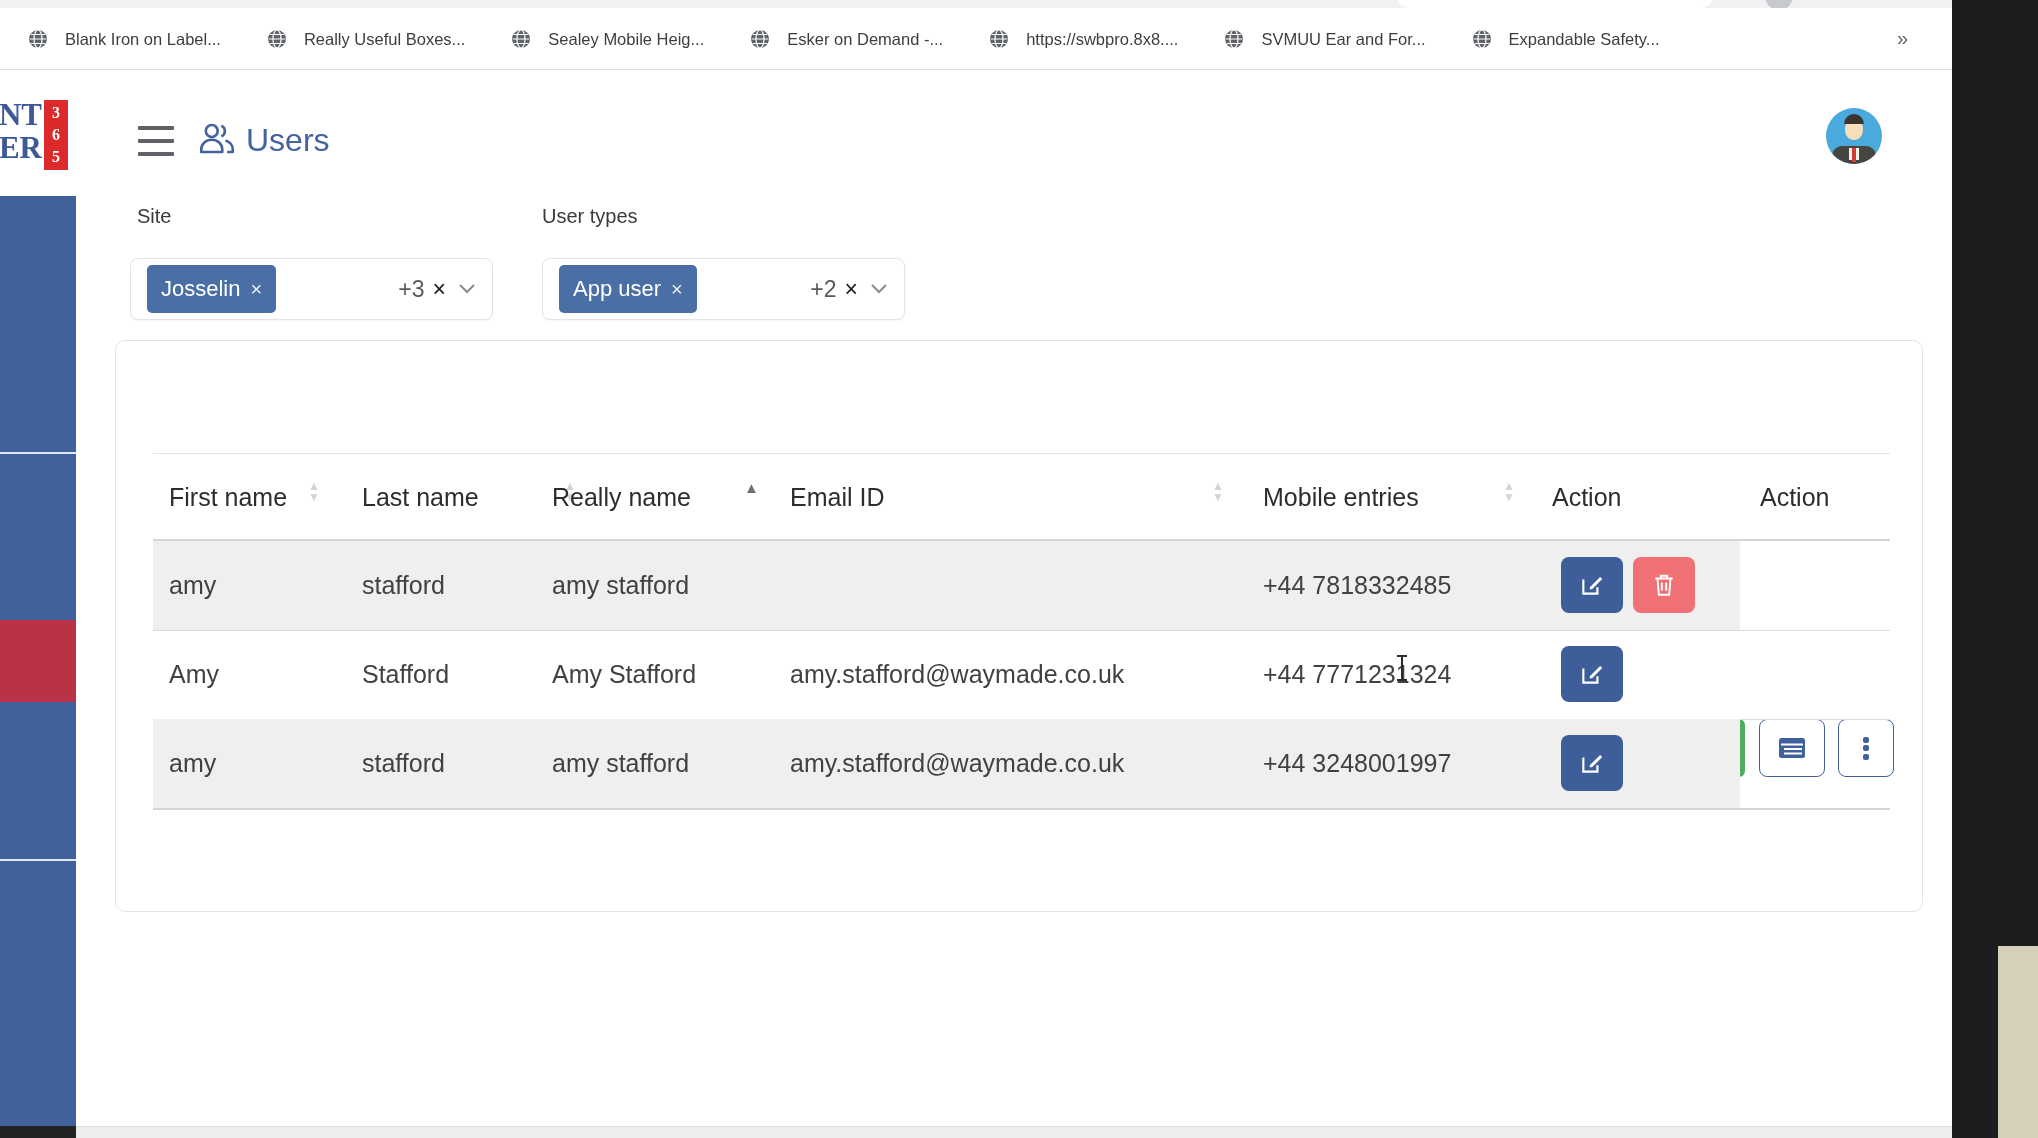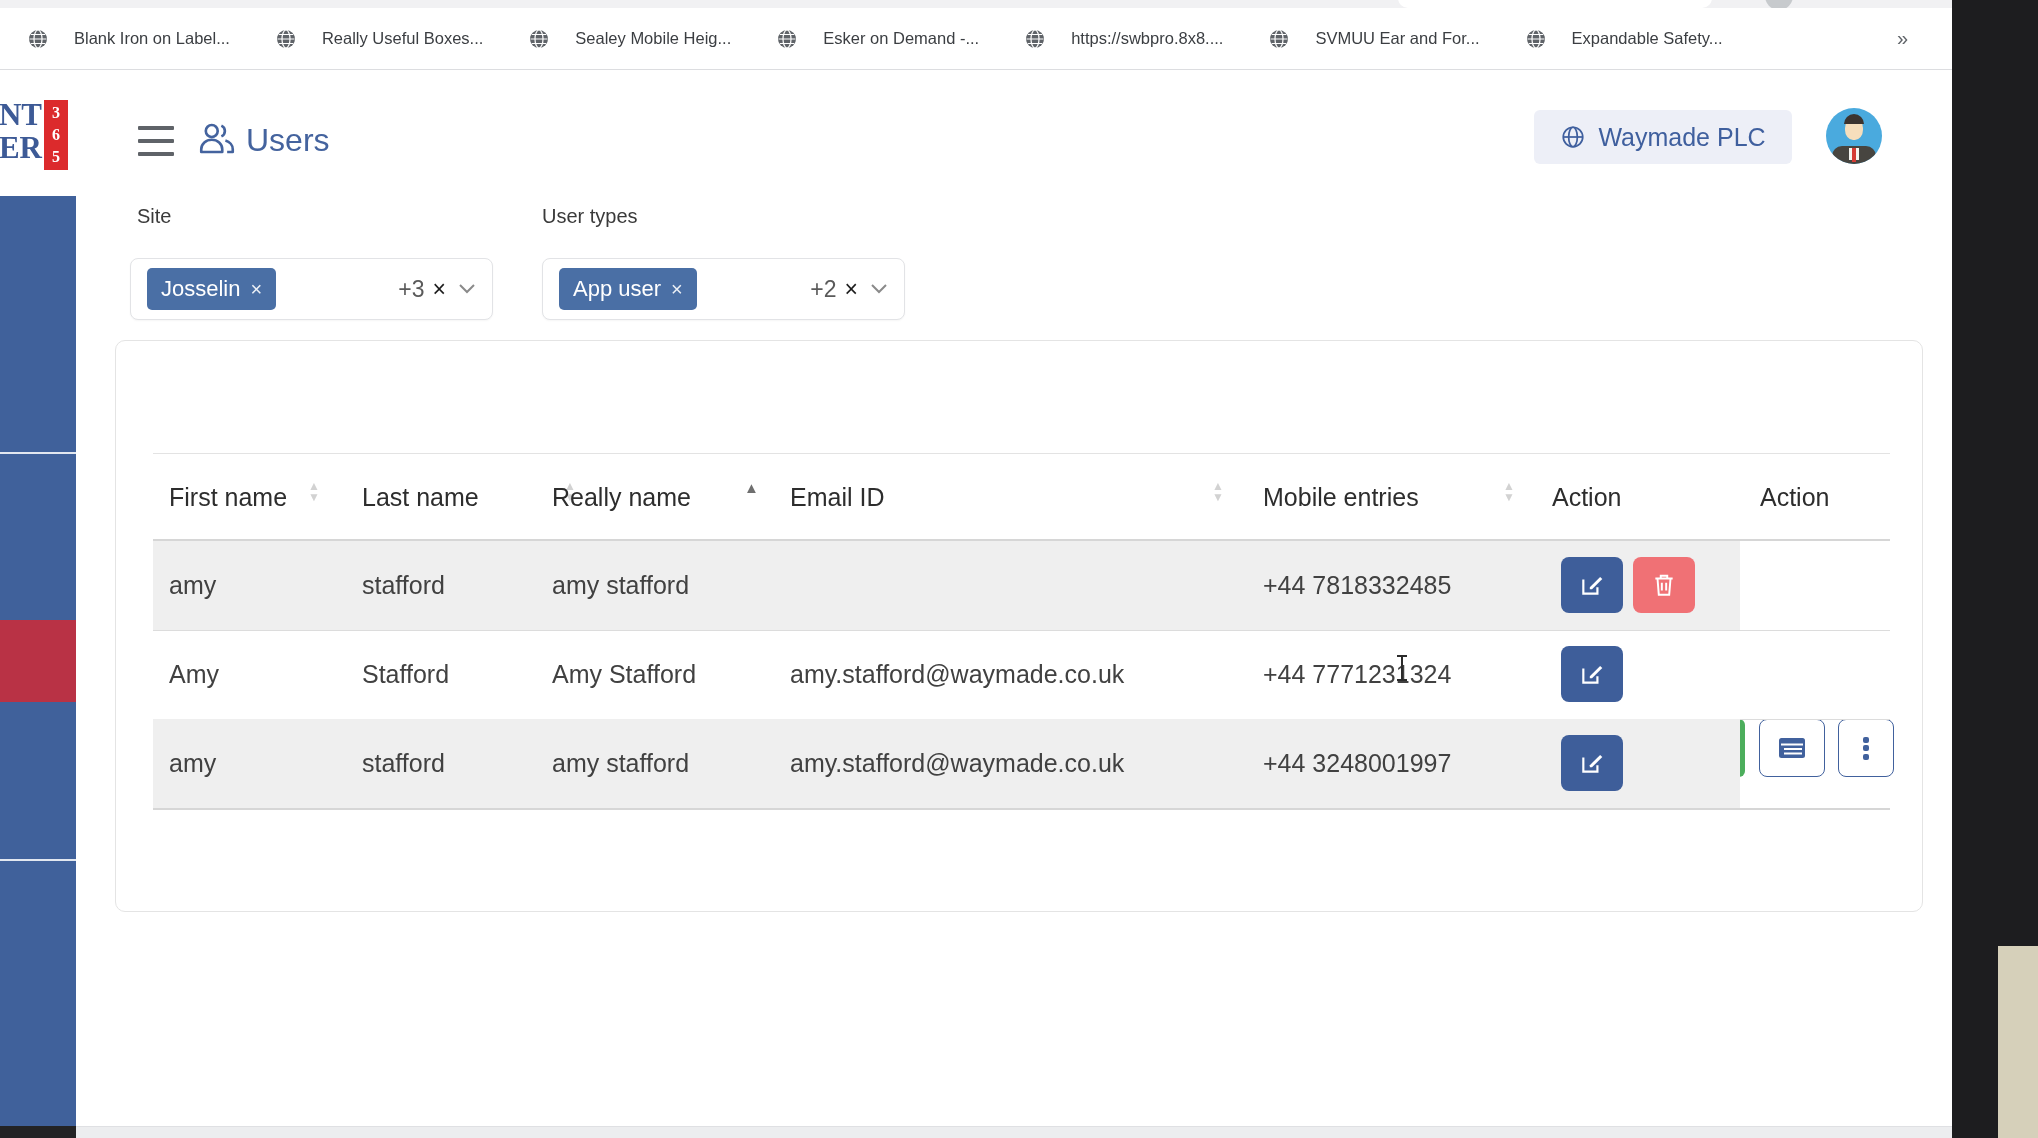--- a/index.html
+++ b/index.html
@@ -7,21 +7,21 @@
   .screen{position:relative;width:2038px;height:1138px;overflow:hidden;background:#ffffff;
           font-family:"Liberation Sans", sans-serif;color:#3c3c3c;}
   .abs{position:absolute;}
 
   
   .top-strip{left:0;top:0;width:1952px;height:8px;background:#f1f1f3;}
   .omnibox-fragment{left:1398px;top:-6px;width:314px;height:14px;background:#ffffff;border-radius:0 0 10px 10px;}
   .avatar-fragment{left:1765px;top:-18px;width:28px;height:28px;border-radius:50%;background:#c7cacd;}
   .bookmarks-bar{left:0;top:8px;width:1952px;height:62px;background:#ffffff;border-bottom:1px solid #dcdde0;
                  display:flex;align-items:center;padding:0 40px 0 28px;}
-  .bm-item{display:flex;align-items:center;gap:26px;margin-right:46px;cursor:pointer;white-space:nowrap;}
+  .bm-item{display:flex;align-items:flex-end;gap:17px;margin-right:46px;cursor:pointer;white-space:nowrap;}
   .bm-label{font-size:16.5px;color:#3b3e42;}
   .bm-more{margin-left:auto;font-size:20px;color:#5f6368;padding-right:4px;cursor:pointer;}
 
   
   .right-black{left:1952px;top:0;width:86px;height:1138px;background:#1d1d1f;}
   .beige-box{left:1998px;top:946px;width:40px;height:192px;background:#d6d0ba;}
 
   
   .bottom-left{left:0;top:1126px;width:76px;height:12px;background:#232325;}
   .bottom-mid{left:76px;top:1126px;width:1876px;height:12px;background:#ecedef;border-top:1px solid #dfe0e3;}
@@ -49,21 +49,21 @@
   .av-shirt{position:absolute;left:23px;bottom:4px;width:10px;height:12px;background:#f5f5f0;}
   .av-tie{position:absolute;left:26px;bottom:2px;width:4px;height:14px;background:#d43c35;}
   .av-face{position:absolute;left:19px;top:10px;width:18px;height:22px;background:#f6debc;border-radius:45%;}
   .av-hair{position:absolute;left:18px;top:6px;width:20px;height:10px;background:#3b3430;border-radius:10px 10px 0 0;}
 
   
   .filter-label{font-size:20px;color:#3a3a3a;}
   .filter-box{width:363px;height:62px;background:#ffffff;border:1px solid #e2e3e6;border-radius:8px;
               box-shadow:0 1px 2px rgba(0,0,0,.04);display:flex;align-items:center;padding:0 16px;}
   .chip{display:flex;align-items:center;gap:10px;background:#4a6fa5;color:#ffffff;border-radius:5px;
-        height:42px;padding:0 14px;font-size:22px;cursor:pointer;}
+        height:48px;padding:0 14px;font-size:22px;cursor:pointer;}
   .chip .x{font-size:20px;color:rgba(255,255,255,.9);cursor:pointer;}
   .filter-right{margin-left:auto;display:flex;align-items:center;gap:8px;}
   .more-count{font-size:23px;color:#5a5a5a;}
   .clear-x{font-size:23px;color:#1c1c1c;cursor:pointer;}
   .chev{margin-left:4px;cursor:pointer;display:inline-flex;}
 
   
   .card{left:115px;top:340px;width:1808px;height:572px;background:#ffffff;border:1px solid #e4e4e4;border-radius:10px;}
 
   .show-group{left:37px;top:378px;display:flex;align-items:center;gap:14px;}
@@ -191,28 +191,20 @@
       <div></div>
     </div>
   <svg class="abs users-title-icon" width="42" height="40" viewBox="0 0 24 22" fill="none" stroke="#44639e" stroke-width="1.5" stroke-linejoin="round">
     <circle cx="9" cy="7" r="3.4"></circle>
     <path d="M3 19v-1.6c0-3.1 2.7-5.4 6-5.4s6 2.3 6 5.4V19H3z"></path>
     <path d="M14.5 3.9a3.4 3.4 0 0 1 0 6.2"></path>
     <path d="M16.8 12.4c2.5.7 4.2 2.7 4.2 5V19h-3.2"></path>
   </svg>
   <div class="abs page-title">Users</div>
 
-  <div class="abs company-pill">
-    <svg width="26" height="26" viewBox="0 0 24 24" fill="none" stroke="#3f5f9e" stroke-width="1.6">
-      <circle cx="12" cy="12" r="9"></circle>
-        <ellipse cx="12" cy="12" rx="4" ry="9"></ellipse>
-        <path d="M3 12h18"></path>
-    </svg>
-    <span>Waymade PLC</span>
-  </div>
 
   <div class="abs avatar">
     <div class="av-body"></div>
     <div class="av-shirt"></div>
     <div class="av-tie"></div>
     <div class="av-face"></div>
     <div class="av-hair"></div>
   </div>
 
   <div class="abs filter-label" style="left:137px;top:205px;">Site</div>

